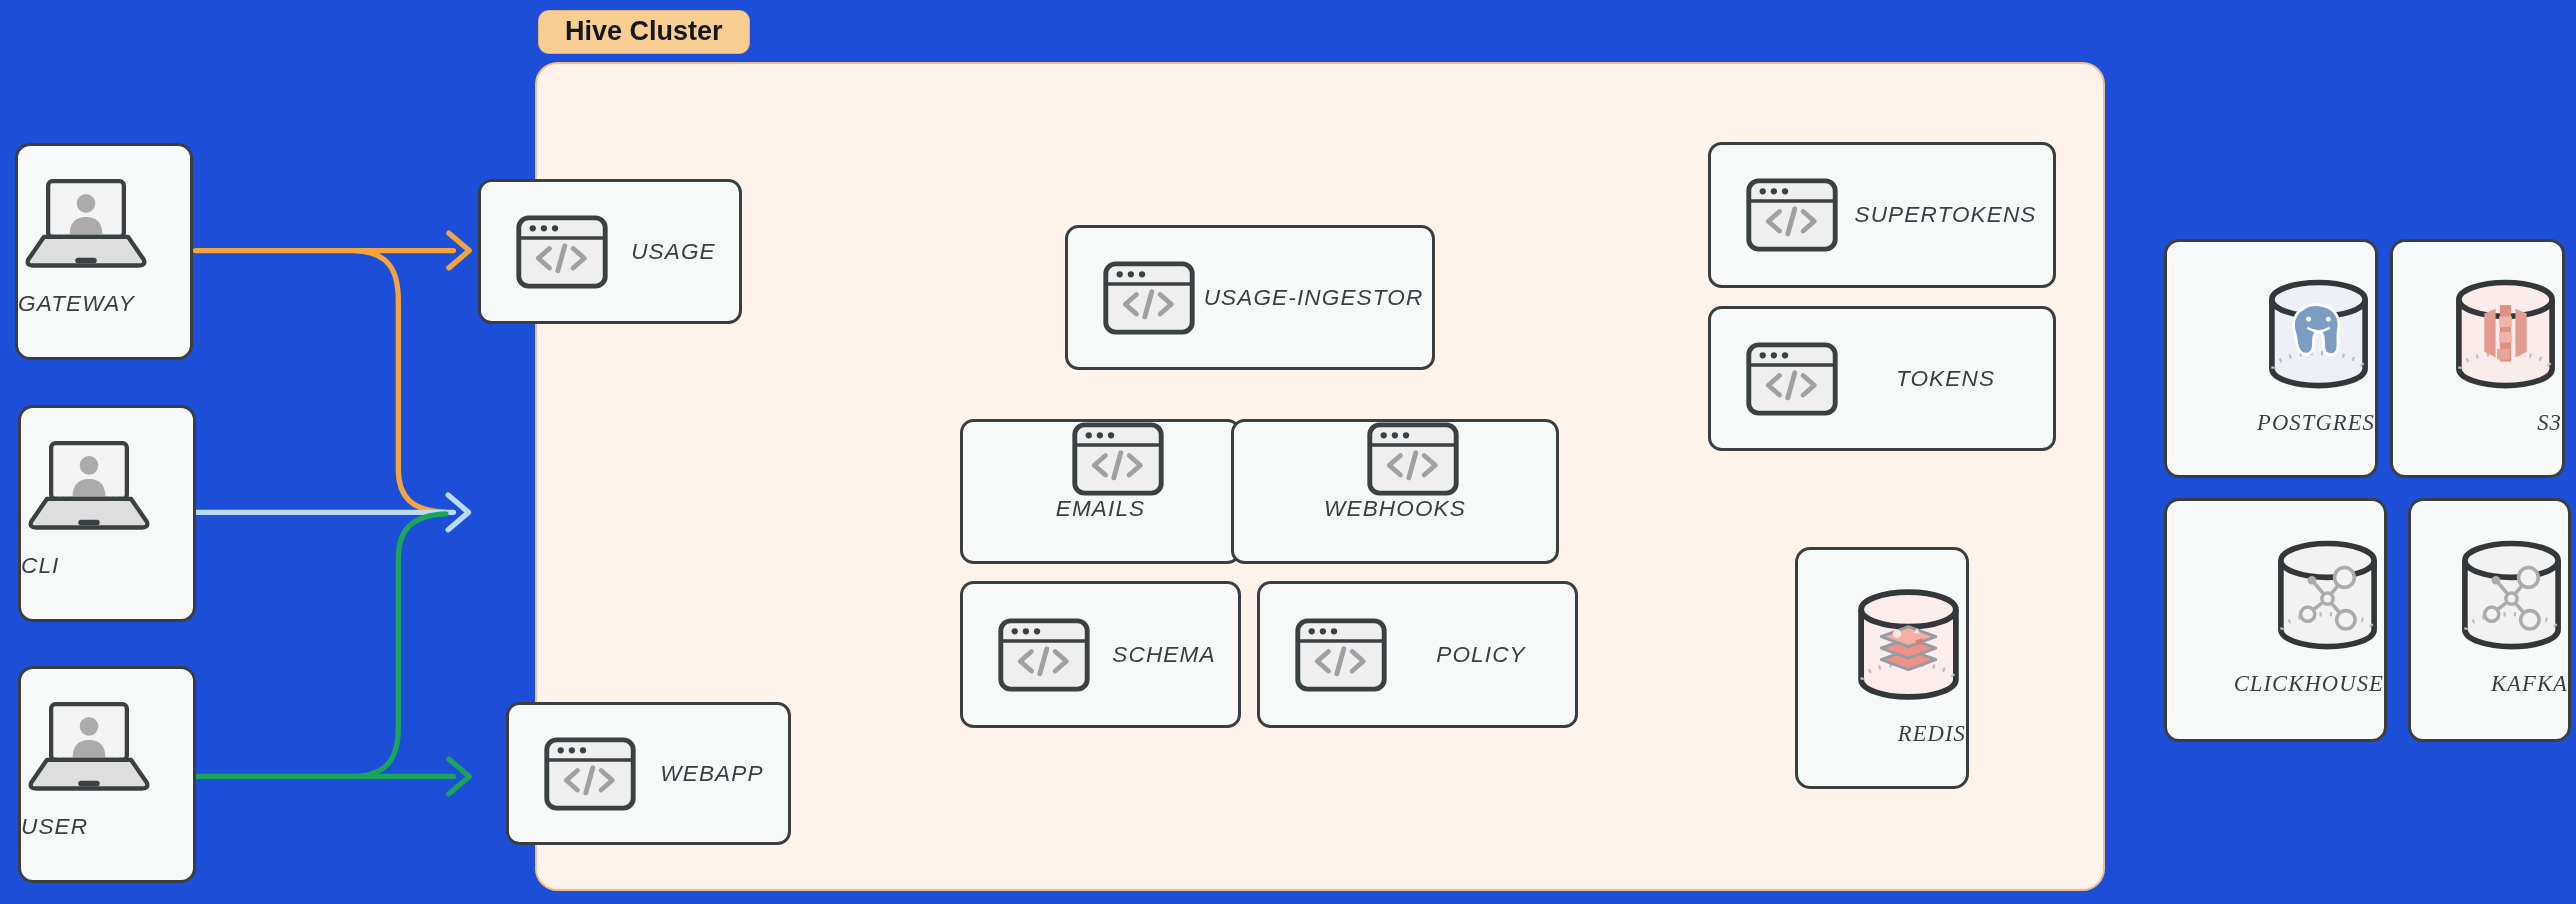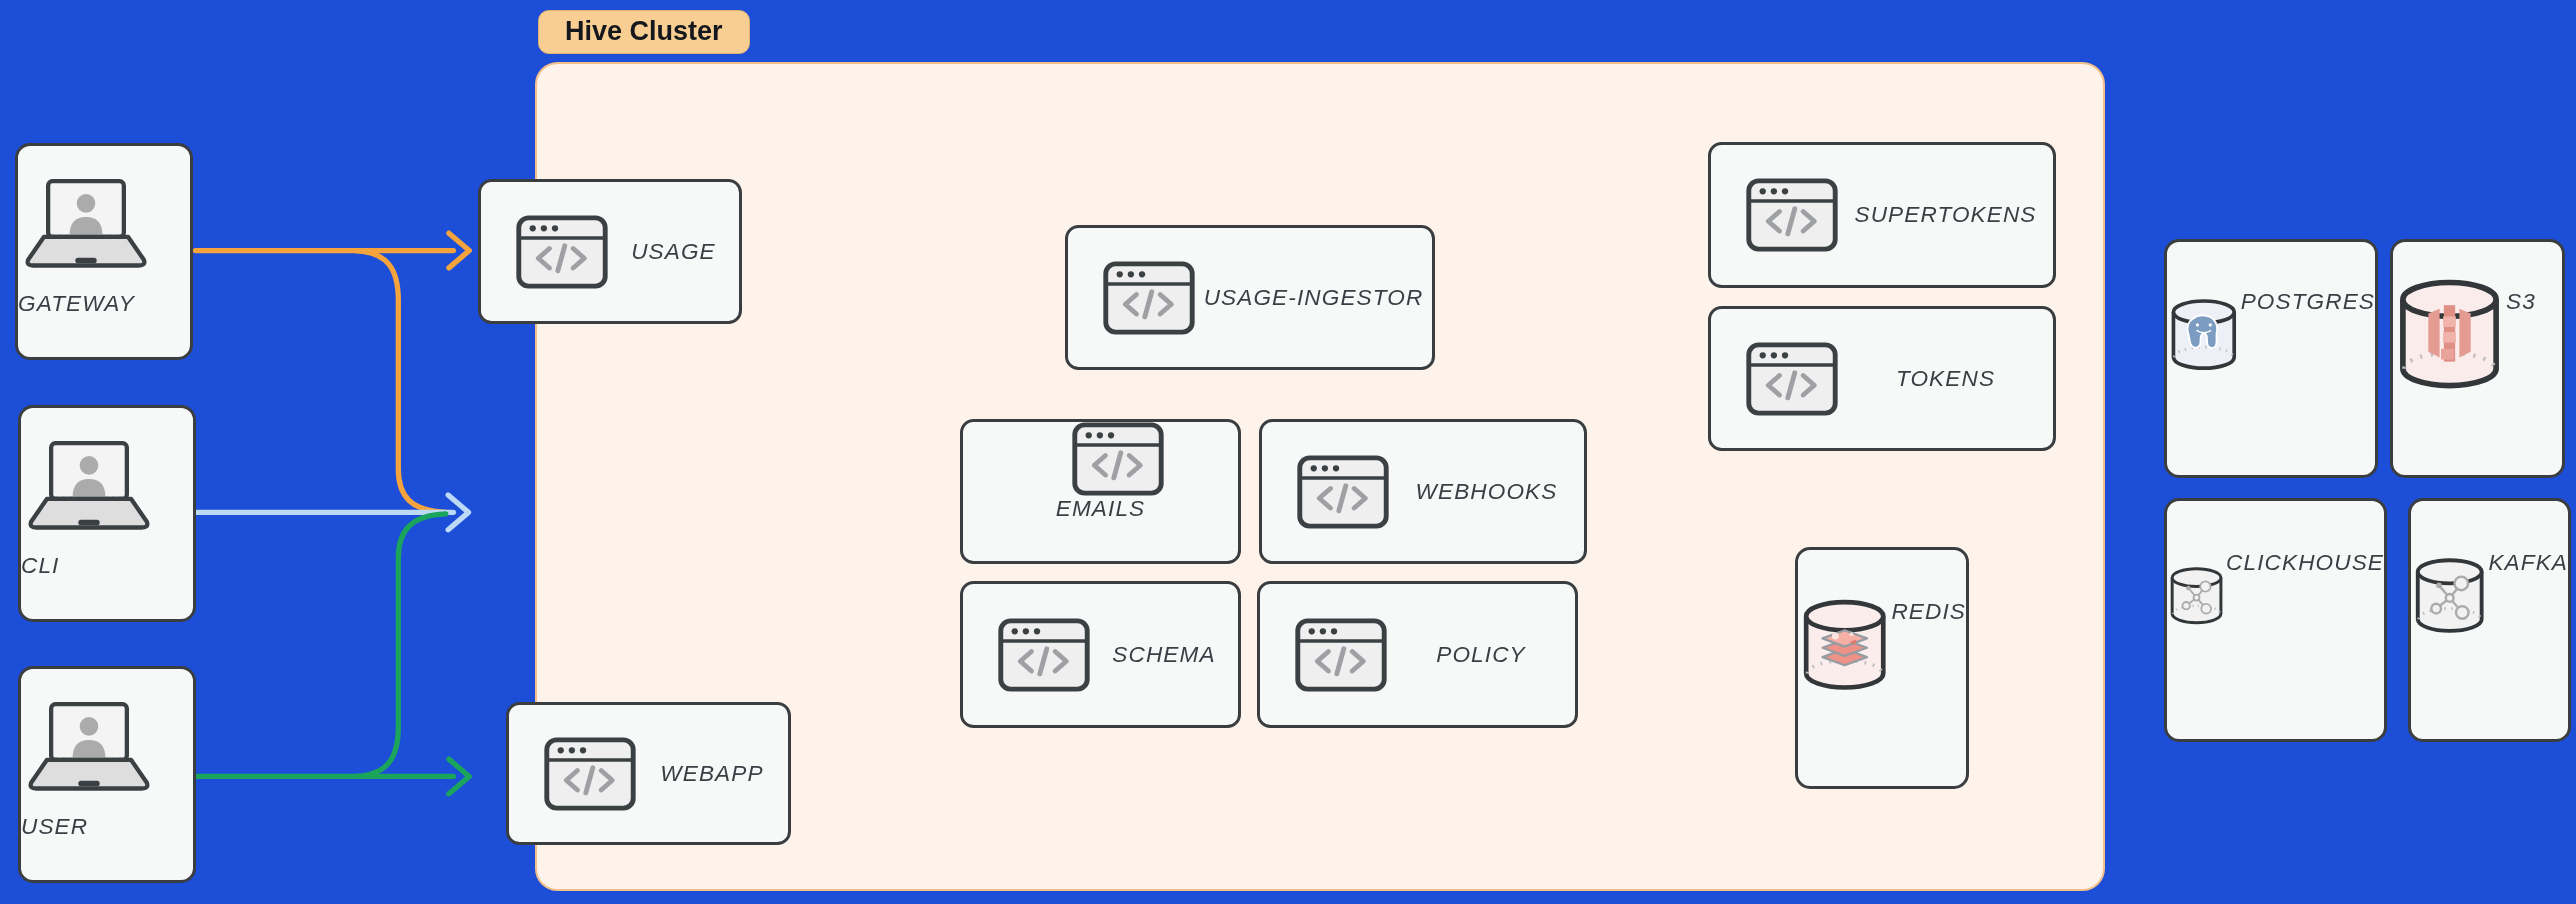--- a/index.html
+++ b/index.html
@@ -11,21 +11,21 @@
   .cluster{position:absolute;left:535px;top:62px;width:1570px;height:829px;
            background:#FDF3EA;border:2.3px solid #F1BF89;border-radius:22.6px;box-sizing:border-box;}
   .badge{position:absolute;left:538px;top:9.8px;height:44px;padding:0 26px;
          background:#F8CE92;border:1.5px solid #DFB074;border-radius:10.6px;
          display:flex;align-items:center;font-size:27px;font-weight:600;color:#14171C;box-sizing:border-box;}
 
   .card{position:absolute;background:#F7F8F8;border:3.8px solid #3A3E41;border-radius:15px;
         box-sizing:border-box;display:flex;flex-direction:column;align-items:flex-start;}
   .client{width:178px;height:217px;padding-top:32px;}
   .client .label{margin-top:18px;}
-  .store{display:flex;flex-direction:row;align-items:flex-start;}
+  .store{display:flex;flex-direction:column;align-items:flex-end;font-family:Liberation Serif, serif;}
   .store .label{margin-top:13.6px;}
 
   .svc{position:absolute;background:#F7F8F8;border:3.8px solid #3A3E41;border-radius:13.6px;
        box-sizing:border-box;display:flex;align-items:center;}
   .svc .ic{margin-left:35px;flex:0 0 auto;}
   .svc .label{flex:1;text-align:center;padding:0 0;}
 
   .label{font-style:italic;font-weight:500;font-size:22.6px;letter-spacing:1.1px;color:#3A3F44;white-space:nowrap;}
   .defs{position:absolute;width:0;height:0;overflow:hidden;}
 </style>
@@ -132,21 +132,21 @@
         <use href="#ic-browser"></use>
       </svg>
     <div class="label">USAGE-INGESTOR</div>
   </div>
   <div class="svc" style="left:960px;top:419px;width:281px;height:145px;flex-direction:column;">
     <svg class="ic" width="92" height="74" viewBox="0 0 122 98">
         <use href="#ic-browser"></use>
       </svg>
     <div class="label">EMAILS</div>
   </div>
-  <div class="svc" style="left:1259px;top:419px;width:328px;height:145px;">
+  <div class="svc" style="left:1231px;top:419px;width:328px;height:145px;flex-direction:column;">
     <svg class="ic" width="92" height="74" viewBox="0 0 122 98">
         <use href="#ic-browser"></use>
       </svg>
     <div class="label">WEBHOOKS</div>
   </div>
   <div class="svc" style="left:960px;top:581px;width:281px;height:147px;">
     <svg class="ic" width="92" height="74" viewBox="0 0 122 98">
         <use href="#ic-browser"></use>
       </svg>
     <div class="label">SCHEMA</div>

